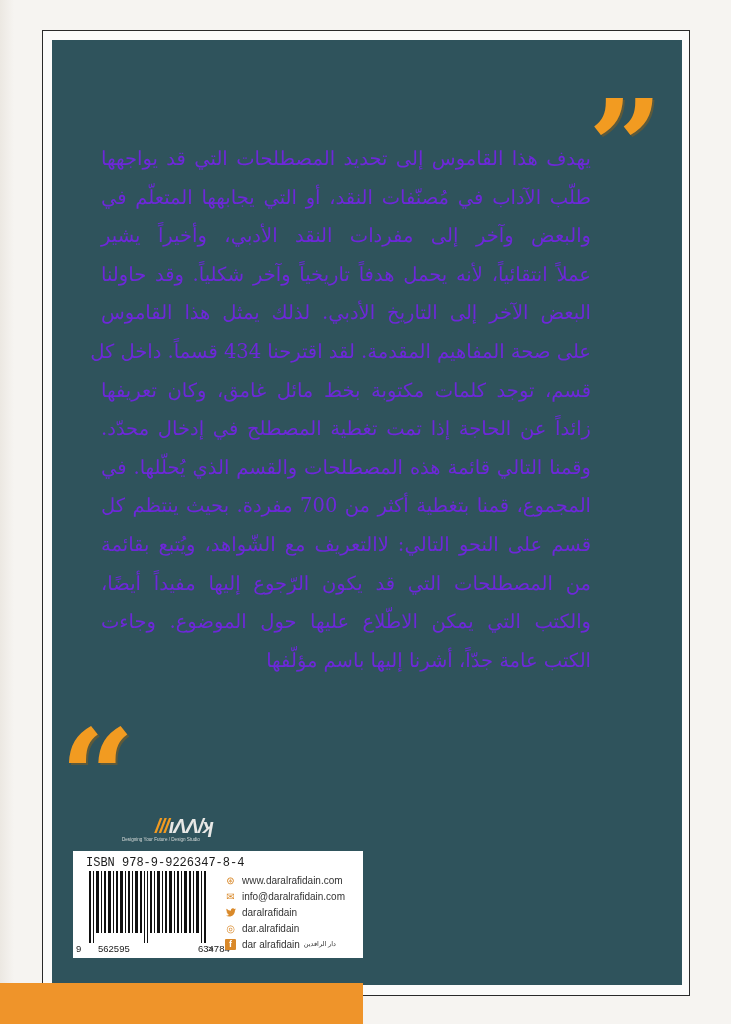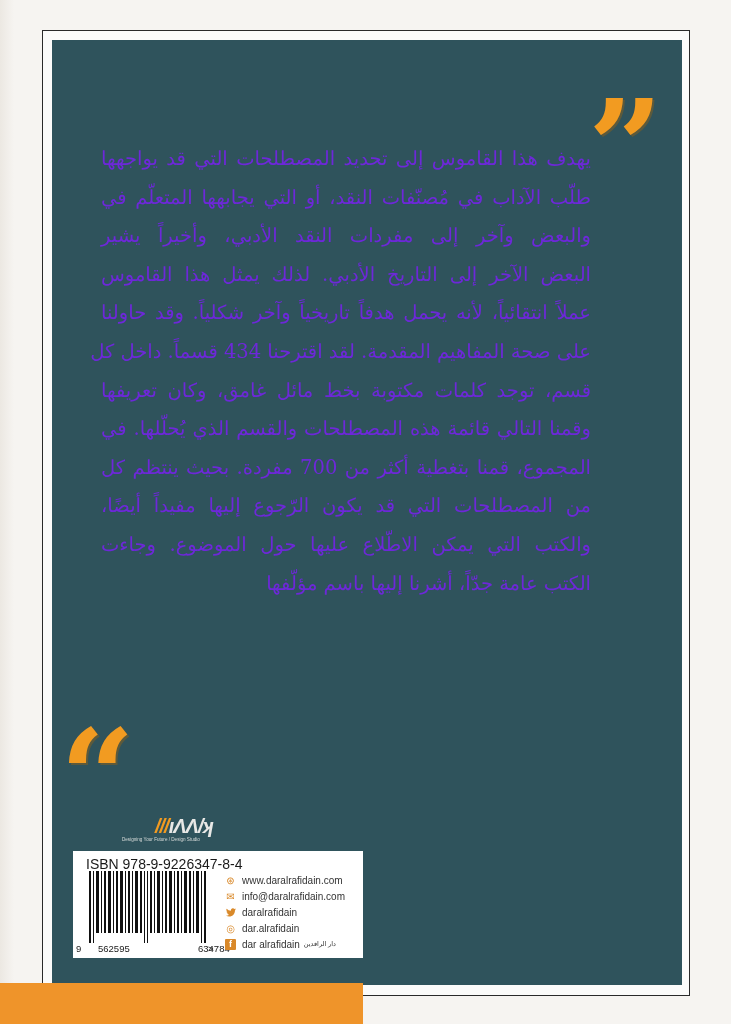--- a/index.html
+++ b/index.html
@@ -51,22 +51,22 @@
     .logo-mark .stripes { color: #f29b21; }
     .logo-tagline {
       position: absolute; left: 10px; top: 22px; font-family: "Liberation Sans", sans-serif;
       font-size: 4.6px; color: #d8dcda; white-space: nowrap;
     }
     .info-box {
       position: absolute; left: 73px; top: 851px; width: 290px; height: 107px;
       background: #ffffff;
     }
     .isbn-label {
-      position: absolute; left: 13px; top: 5px; font-family: Liberation Sans, sans-serif;
-      font-size: 14px; color: #1a1a1a; white-space: nowrap;
+      position: absolute; left: 13px; top: 5px; font-family: Liberation Mono, monospace;
+      font-size: 12px; color: #1a1a1a; white-space: nowrap;
     }
     .barcode {
       position: absolute; left: 12px; top: 20px; width: 128px; height: 72px;
     }
     .barcode svg { display: block; }
     .bc-digits {
       position: absolute; top: 92px; font-family: "Liberation Sans", sans-serif;
       font-size: 9.5px; color: #1a1a1a; white-space: nowrap;
     }
     .contacts {
@@ -87,26 +87,28 @@
 <div class="page-shadow-left"></div>
 <div class="frame-outer"></div>
 <div class="teal-panel"></div>
 
 <div class="quote quote-close">”</div>
 
 <div class="body-text">
   <span class="line">يهدف هذا القاموس إلى تحديد المصطلحات التي قد يواجهها</span>
   <span class="line">طلّب الآداب في مُصنّفات النقد، أو التي يجابهها المتعلّم في</span>
   <span class="line">والبعض وآخر إلى مفردات النقد الأدبي، وأخيراً يشير</span>
+  <span class="line">عملاً انتقائياً، لأنه يحمل هدفاً تاريخياً وآخر شكلياً. وقد حاولنا</span>
   <span class="line">البعض الآخر إلى التاريخ الأدبي. لذلك يمثل هذا القاموس</span>
-  <span class="line">عملاً انتقائياً، لأنه يحمل هدفاً تاريخياً وآخر شكلياً. وقد حاولنا</span>
   <span class="line">على صحة المفاهيم المقدمة. لقد اقترحنا 434 قسماً. داخل كل</span>
   <span class="line">قسم، توجد كلمات مكتوبة بخط مائل غامق، وكان تعريفها</span>
+  <span class="line">زائداً عن الحاجة إذا تمت تغطية المصطلح في إدخال محدّد.</span>
   <span class="line">وقمنا التالي قائمة هذه المصطلحات والقسم الذي يُحلّلها. في</span>
   <span class="line">المجموع، قمنا بتغطية أكثر من 700 مفردة. بحيث ينتظم كل</span>
+  <span class="line">قسم على النحو التالي: لاالتعريف مع الشّواهد، ويُتبع بقائمة</span>
   <span class="line">من المصطلحات التي قد يكون الرّجوع إليها مفيداً أيضًا،</span>
   <span class="line">والكتب التي يمكن الاطّلاع عليها حول الموضوع. وجاءت</span>
   <span class="line last">الكتب عامة جدّاً، أشرنا إليها باسم مؤلّفها</span>
 </div>
 
 <div class="quote quote-open">“</div>
 
 <div class="logo">
   <div class="logo-mark">
     <span class="stripes">///</span><span>ıɅɅ/ʞ</span>

